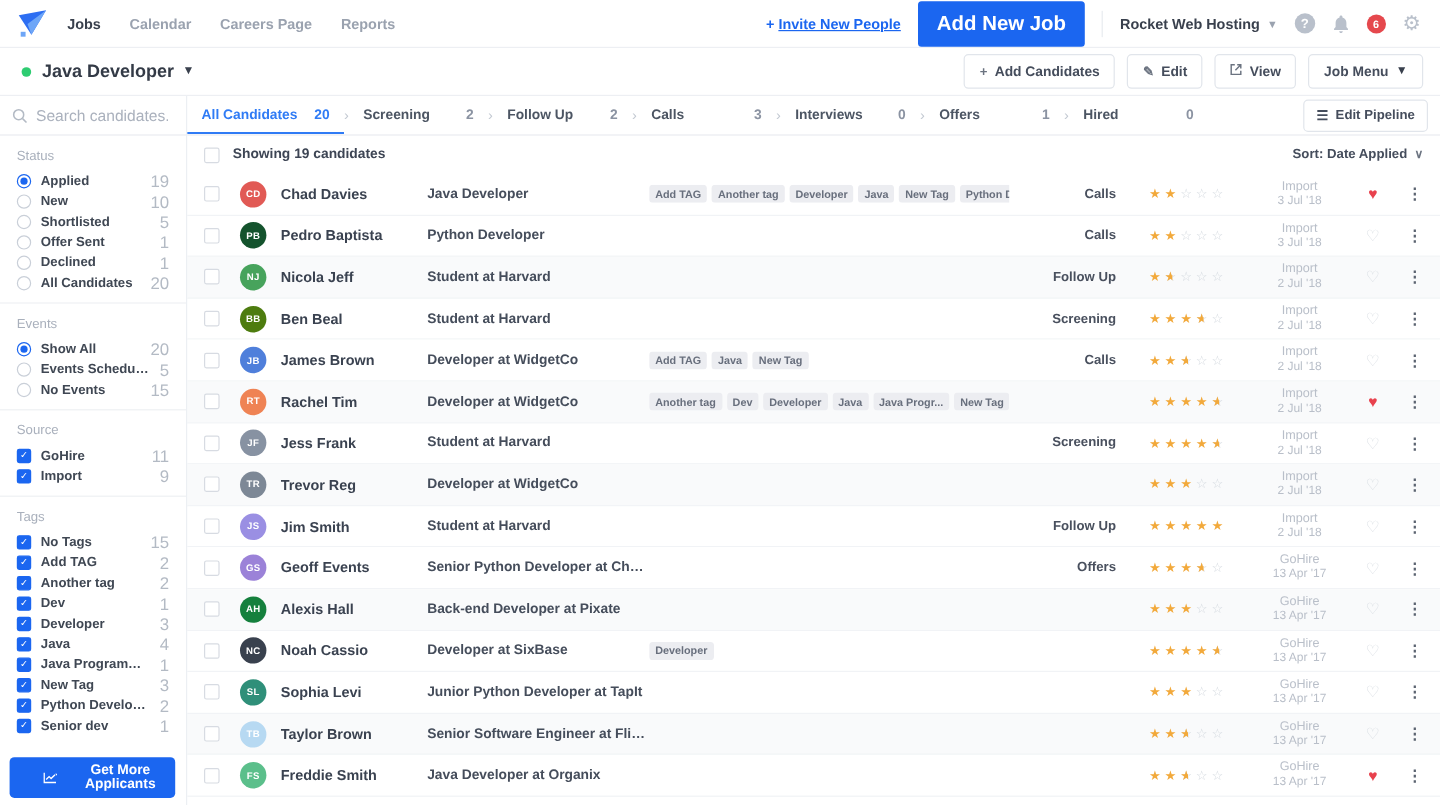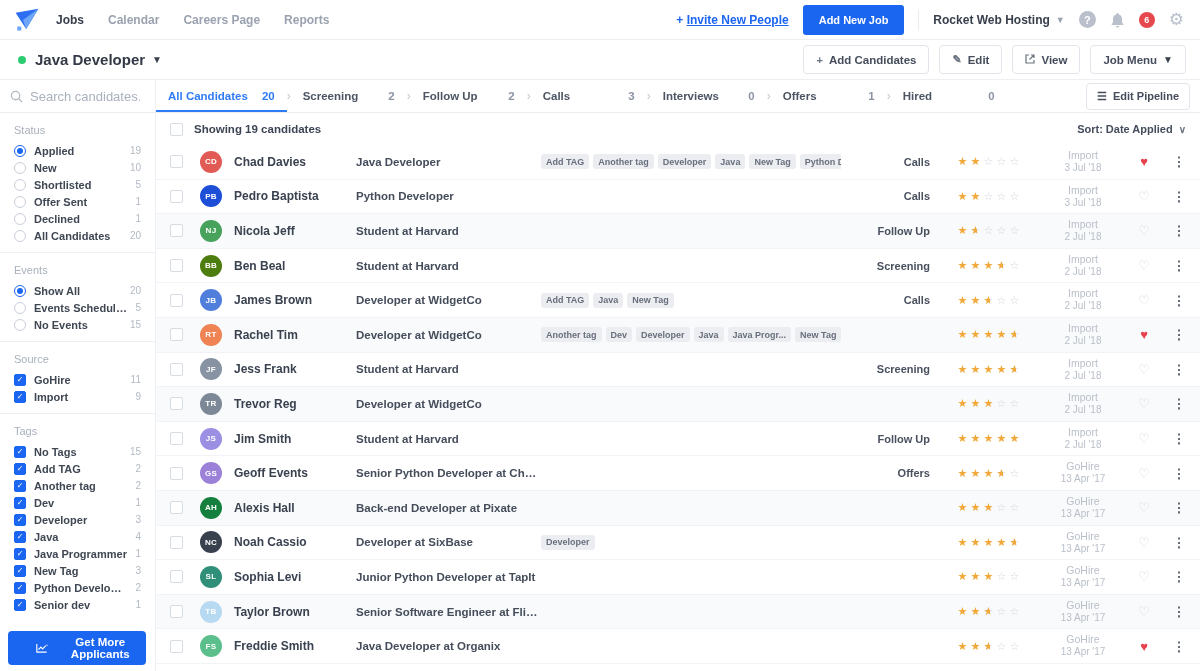--- a/index.html
+++ b/index.html
@@ -9,21 +9,21 @@
   
   .topnav { height:40px; display:flex; align-items:center; padding:0 16px 0 14px;
     border-bottom:1px solid #edeff3; background:#fff; }
   .logo { width:26px; height:26px; margin-right:16px; cursor:pointer; }
   .nav-link { font-size:12px; font-weight:700; color:#9aa2af; margin-right:24px; cursor:pointer; }
   .nav-link.active { color:#39404d; }
   .nav-right { margin-left:auto; display:flex; align-items:center; gap:14px; }
   .invite { color:#1b66f0; font-size:12px; font-weight:700; cursor:pointer; white-space:nowrap; }
   .invite .lbl { text-decoration:underline; }
   .btn-primary { background:#1b66f0; color:#fff; border:none; border-radius:3px;
-    font-size:11px; font-weight:700; padding:9px 16px; cursor:pointer;
+    font-size:17px; font-weight:700; padding:9px 16px; cursor:pointer;
     font-family:"Liberation Sans", sans-serif; }
   .vdiv { width:1px; height:22px; background:#e8ebef; }
   .account { display:flex; align-items:center; gap:6px; font-size:12px; font-weight:700;
     color:#39404d; cursor:pointer; white-space:nowrap; }
   .caret { color:#9aa2af; font-size:9px; }
   .circle-icon { width:17px; height:17px; border-radius:50%; background:#b9c0cb; color:#fff;
     font-size:11px; font-weight:700; display:flex; align-items:center; justify-content:center; cursor:pointer; }
   .bell { color:#b9c0cb; cursor:pointer; display:flex; }
   .badge { width:16px; height:16px; border-radius:50%; background:#e5484d; color:#fff;
     font-size:9px; font-weight:700; display:flex; align-items:center; justify-content:center; }
@@ -51,21 +51,21 @@
     border-bottom:1px solid #e9ecf0; }
   .search-row input { border:none; outline:none; width:110px; font-size:13px;
     color:#3d4554; font-family:"Liberation Sans", sans-serif; }
   .search-row input::placeholder { color:#aab1bd; }
   .side-sec { padding:9px 0 8px; border-bottom:1px solid #eef0f3; }
   .side-sec:last-of-type { border-bottom:none; }
   .sec-title { font-size:11px; color:#a9b0bc; padding:2px 14px 6px; }
   .side-item { display:flex; align-items:center; gap:8px; padding:2px 14px; height:17px; cursor:pointer; }
   .side-label { font-size:11px; font-weight:700; color:#3f4753; white-space:nowrap;
     overflow:hidden; text-overflow:ellipsis; flex:1; }
-  .side-count { font-size:10px; color:#b3bac4; }
+  .side-count { font-size:14px; color:#b3bac4; }
   .radio { width:12px; height:12px; border-radius:50%; border:1px solid #c9cfd8; flex:none;
     position:relative; background:#fff; }
   .radio.on { border-color:#1b66f0; }
   .radio.on::after { content:""; position:absolute; left:2px; top:2px; width:6px; height:6px;
     border-radius:50%; background:#1b66f0; }
   .check { width:12px; height:12px; border-radius:2px; border:1px solid #c9cfd8; flex:none;
     font-size:8px; color:#fff; display:flex; align-items:center; justify-content:center; background:#fff; }
   .check.on { background:#1b66f0; border-color:#1b66f0; }
   .cta { position:absolute; left:8px; right:9px; bottom:6px; height:34px; background:#1b66f0;
     color:#fff; border:none; border-radius:4px; font-size:11.5px; font-weight:700;
@@ -409,21 +409,21 @@
       <div class="s1">Import</div>
       <div class="s2">3 Jul '18</div>
     </span>
     <span class="heart fav">♥</span>
     <span class="kebab">⋮</span>
   </div>
 
   <div class="row">
     <span class="cb"></span>
     <span>
-            <span class="avatar" style="background: #1d4ed8;">PB</span>
+            <span class="avatar" style="background: #14532d;">PB</span>
           </span>
     <span class="cname">Pedro Baptista</span>
     <span class="ctitle">Python Developer</span>
     <span class="tagwrap"></span>
     <span class="stage">Calls</span>
     <span class="stars">
             <span class="st full">★</span>
             <span class="st full">★</span>
             <span class="st emp">☆</span>
             <span class="st emp">☆</span>

